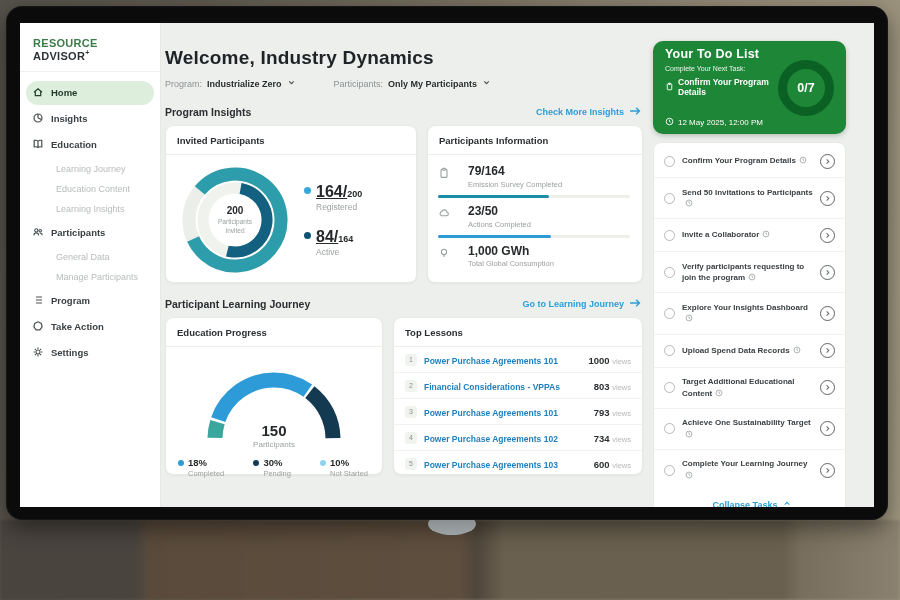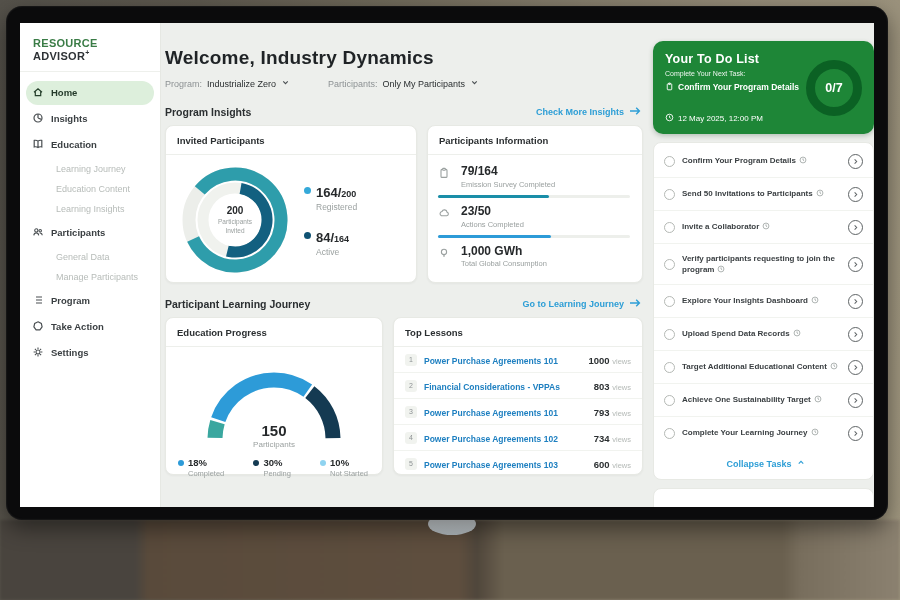--- a/index.html
+++ b/index.html
@@ -30,45 +30,45 @@
     font-size:9.5px;font-weight:bold;color:#3a3f42;cursor:pointer;}
   .nav-item.active{background:#ddefdc;color:#243a2a;}
   .nav-item svg{flex:none;}
   .nav-sub{padding:5px 6px 5px 30px;font-size:9px;color:#b7bcb9;cursor:pointer;}
 
   
   .main{width:482px;flex:none;padding:24px 0 0 4px;}
   .welcome{font-size:19px;font-weight:bold;color:#1f2326;letter-spacing:.2px;}
   .filters{display:flex;gap:38px;margin-top:9px;font-size:9px;align-items:center;}
   .fgroup{display:flex;align-items:center;gap:5px;cursor:pointer;}
-  .flabel{color:#8d9294;} .fvalue{font-weight:normal;color:#2b2f31;}
+  .flabel{color:#8d9294;} .fvalue{font-weight:bold;color:#2b2f31;}
   .sec-head{display:flex;justify-content:space-between;align-items:center;margin-top:17px;padding-right:2px;}
   .sec-title{font-size:10.5px;font-weight:bold;color:#2b2f31;}
   .sec-link{display:flex;align-items:center;gap:5px;font-size:9px;font-weight:bold;color:#2d9ed6;cursor:pointer;}
   .cards{display:flex;gap:10px;margin-top:7px;}
   .card{background:#fff;border:1px solid #e7e9e4;border-radius:8px;box-shadow:0 1px 2px rgba(60,65,60,.05);}
   .card-title{padding:9px 11px 8px;font-size:9.5px;font-weight:bold;color:#2b2f31;border-bottom:1px solid #edefeb;}
 
   .card-invited{width:252px;height:158px;}
   .invited-body{display:flex;align-items:center;padding:6px 8px 6px 10px;}
   .donut-wrap{position:relative;width:118px;height:118px;flex:none;}
   .donut-center{position:absolute;left:0;top:0;width:118px;height:118px;display:flex;flex-direction:column;
     align-items:center;justify-content:center;text-align:center;}
   .donut-center .v{font-size:10px;font-weight:bold;color:#26292b;}
   .donut-center .l{font-size:6.5px;color:#9ba1a0;width:52px;line-height:1.3;margin-top:2px;}
   .dlegend{margin-left:10px;display:flex;flex-direction:column;gap:16px;}
   .dleg-item{display:flex;align-items:flex-start;gap:5px;}
   .dot{width:7px;height:7px;border-radius:50%;margin-top:4px;flex:none;}
-  .dleg-item .big{font-size:13px;font-weight:bold;color:#26292b;}
+  .dleg-item .big{font-size:16px;font-weight:bold;color:#26292b;text-decoration:underline;}
   .dleg-item .small{font-size:9px;font-weight:bold;color:#26292b;}
   .dleg-item .lab{font-size:8.5px;color:#9ba1a0;margin-top:1px;}
 
   .card-info{flex:1;height:158px;}
   .info-body{padding:7px 12px 0 10px;}
-  .metric{display:flex;gap:11px;align-items:flex-start;margin-top:3px;}
+  .metric{display:flex;gap:18px;align-items:flex-start;margin-top:3px;}
   .metric .mv{font-size:12px;font-weight:bold;color:#26292b;line-height:1.15;}
   .metric .ml{font-size:7.5px;color:#9ba1a0;margin-top:1px;}
   .bar{height:3px;background:#edefeb;border-radius:2px;margin:6px 0 7px 0;}
   .bar>i{display:block;height:3px;border-radius:2px;}
   .bar1>i{background:#1a8ea8;} .bar2>i{background:#2d9bd8;}
 
   .card-progress{width:218px;height:158px;position:relative;}
   .gauge-wrap{position:relative;width:146px;height:84px;margin:14px auto 0;}
   .gauge-center{position:absolute;left:0;bottom:-4px;width:146px;text-align:center;}
   .gauge-center .v{font-size:15px;font-weight:bold;color:#26292b;}
@@ -82,21 +82,21 @@
   .card-lessons{flex:1;height:158px;}
   .lesson-row{display:flex;align-items:flex-end;gap:7px;padding:6.5px 11px;border-bottom:1px solid #f1f3ef;}
   .lesson-row:last-child{border-bottom:none;}
   .rank{width:12px;height:12px;border-radius:3px;background:#f1f3ef;color:#8d9294;font-size:7px;
     display:flex;align-items:center;justify-content:center;flex:none;}
   .ltitle{flex:1;font-size:8.5px;font-weight:bold;color:#1d7fc0;cursor:pointer;}
   .views{font-size:9.5px;font-weight:bold;color:#2b2f31;}
   .views small{font-size:7.5px;font-weight:normal;color:#b4b9b6;}
 
   
-  .right{flex:1;padding:18px 0 0 10px;}
+  .right{flex:1;padding:18px 28px 0 10px;}
   .todo-card{background:#1e8637;border-radius:10px;padding:11px 12px;display:flex;align-items:center;
     color:#fff;height:93px;box-shadow:0 2px 5px rgba(20,60,30,.25);}
   .todo-left{flex:1;}
   .todo-title{font-size:12.5px;font-weight:bold;letter-spacing:.2px;}
   .todo-sub{font-size:7px;margin-top:4px;opacity:.92;}
   .todo-task{display:flex;gap:4px;align-items:center;font-size:8.5px;font-weight:bold;margin-top:5px;}
   .todo-date{display:flex;gap:4px;align-items:center;font-size:8px;margin-top:20px;}
   .ring{width:56px;height:56px;border-radius:50%;border:9px solid #0b6124;display:flex;align-items:center;
     justify-content:center;font-size:12.5px;font-weight:bold;flex:none;}
 

